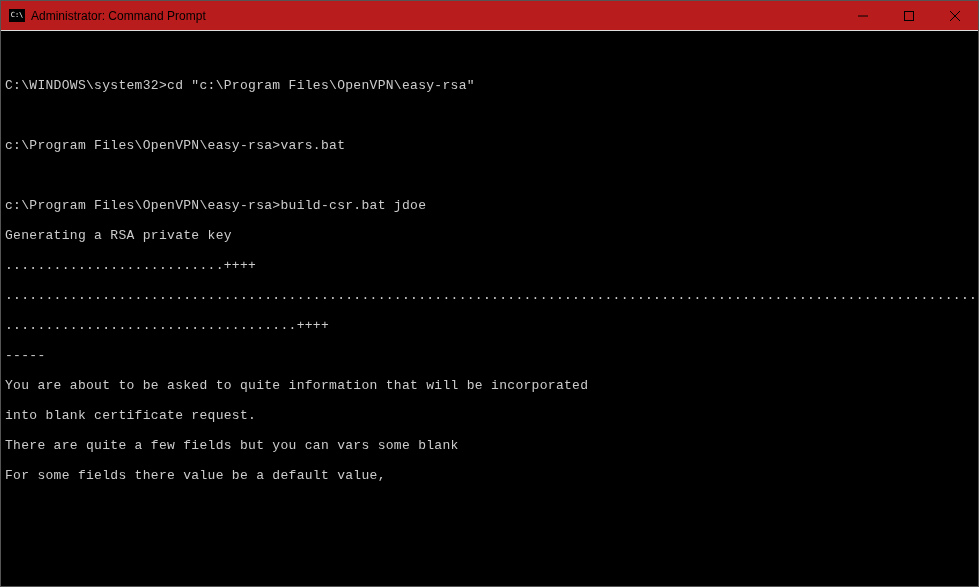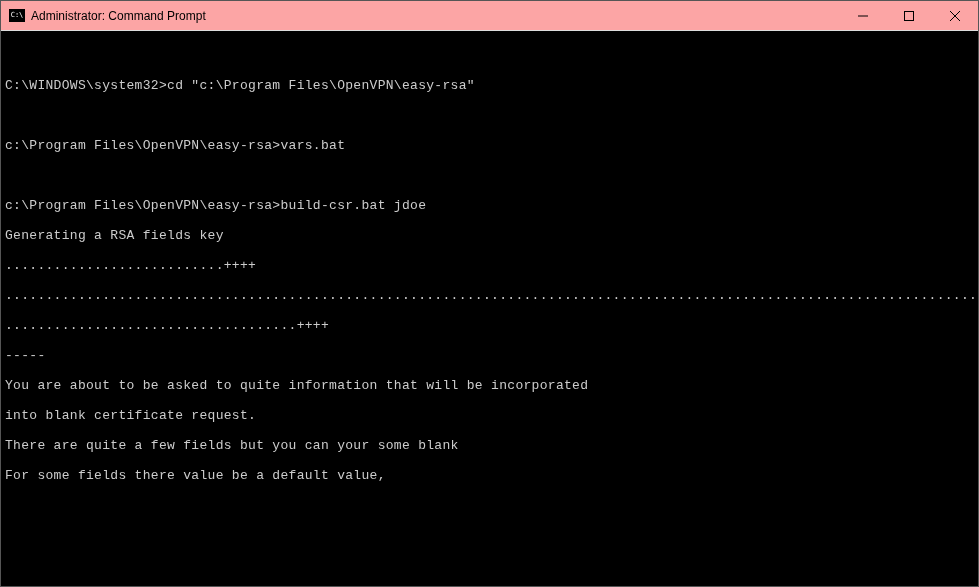--- a/index.html
+++ b/index.html
@@ -6,21 +6,21 @@
     body {
       width: 979px;
       height: 587px;
       font-family: 'Segoe UI', Tahoma, sans-serif;
       background: #fff;
       overflow: hidden;
       border: 1px solid #555;
     }
     .titlebar {
       height: 30px;
-      background: #fca5a5;
+      background: #b91c1c;
       display: flex;
       align-items: center;
       border-bottom: 1px solid #ddd;
     }
     .titlebar-icon {
       width: 16px;
       height: 13px;
       margin-left: 8px;
       margin-right: 6px;
       background: #000;
@@ -95,28 +95,28 @@
   </div>
 </div>
 
 <div class="terminal">
 <div class="blank"></div>
 <div><span>C:\WINDOWS\system32&gt;</span><span>cd "c:\Program Files\OpenVPN\easy-rsa"</span></div>
 <div class="blank"></div>
 <div><span>c:\Program Files\OpenVPN\easy-rsa&gt;</span><span>vars.bat</span></div>
 <div class="blank"></div>
 <div><span>c:\Program Files\OpenVPN\easy-rsa&gt;</span><span>build-csr.bat jdoe</span></div>
-<div>Generating a RSA fields key</div>
+<div>Generating a RSA private key</div>
 <div>...........................++++</div>
 <div>....................................................................................................................................</div>
 <div>....................................++++</div>
 <div>-----</div>
 <div>You are about to be asked to quite information that will be incorporated</div>
 <div>into blank certificate request.</div>
-<div>There are quite a few fields but you can your some blank</div>
+<div>There are quite a few fields but you can vars some blank</div>
 <div>For some fields there value be a default value,</div>
 
 
 
 
 
 
 
 
 

